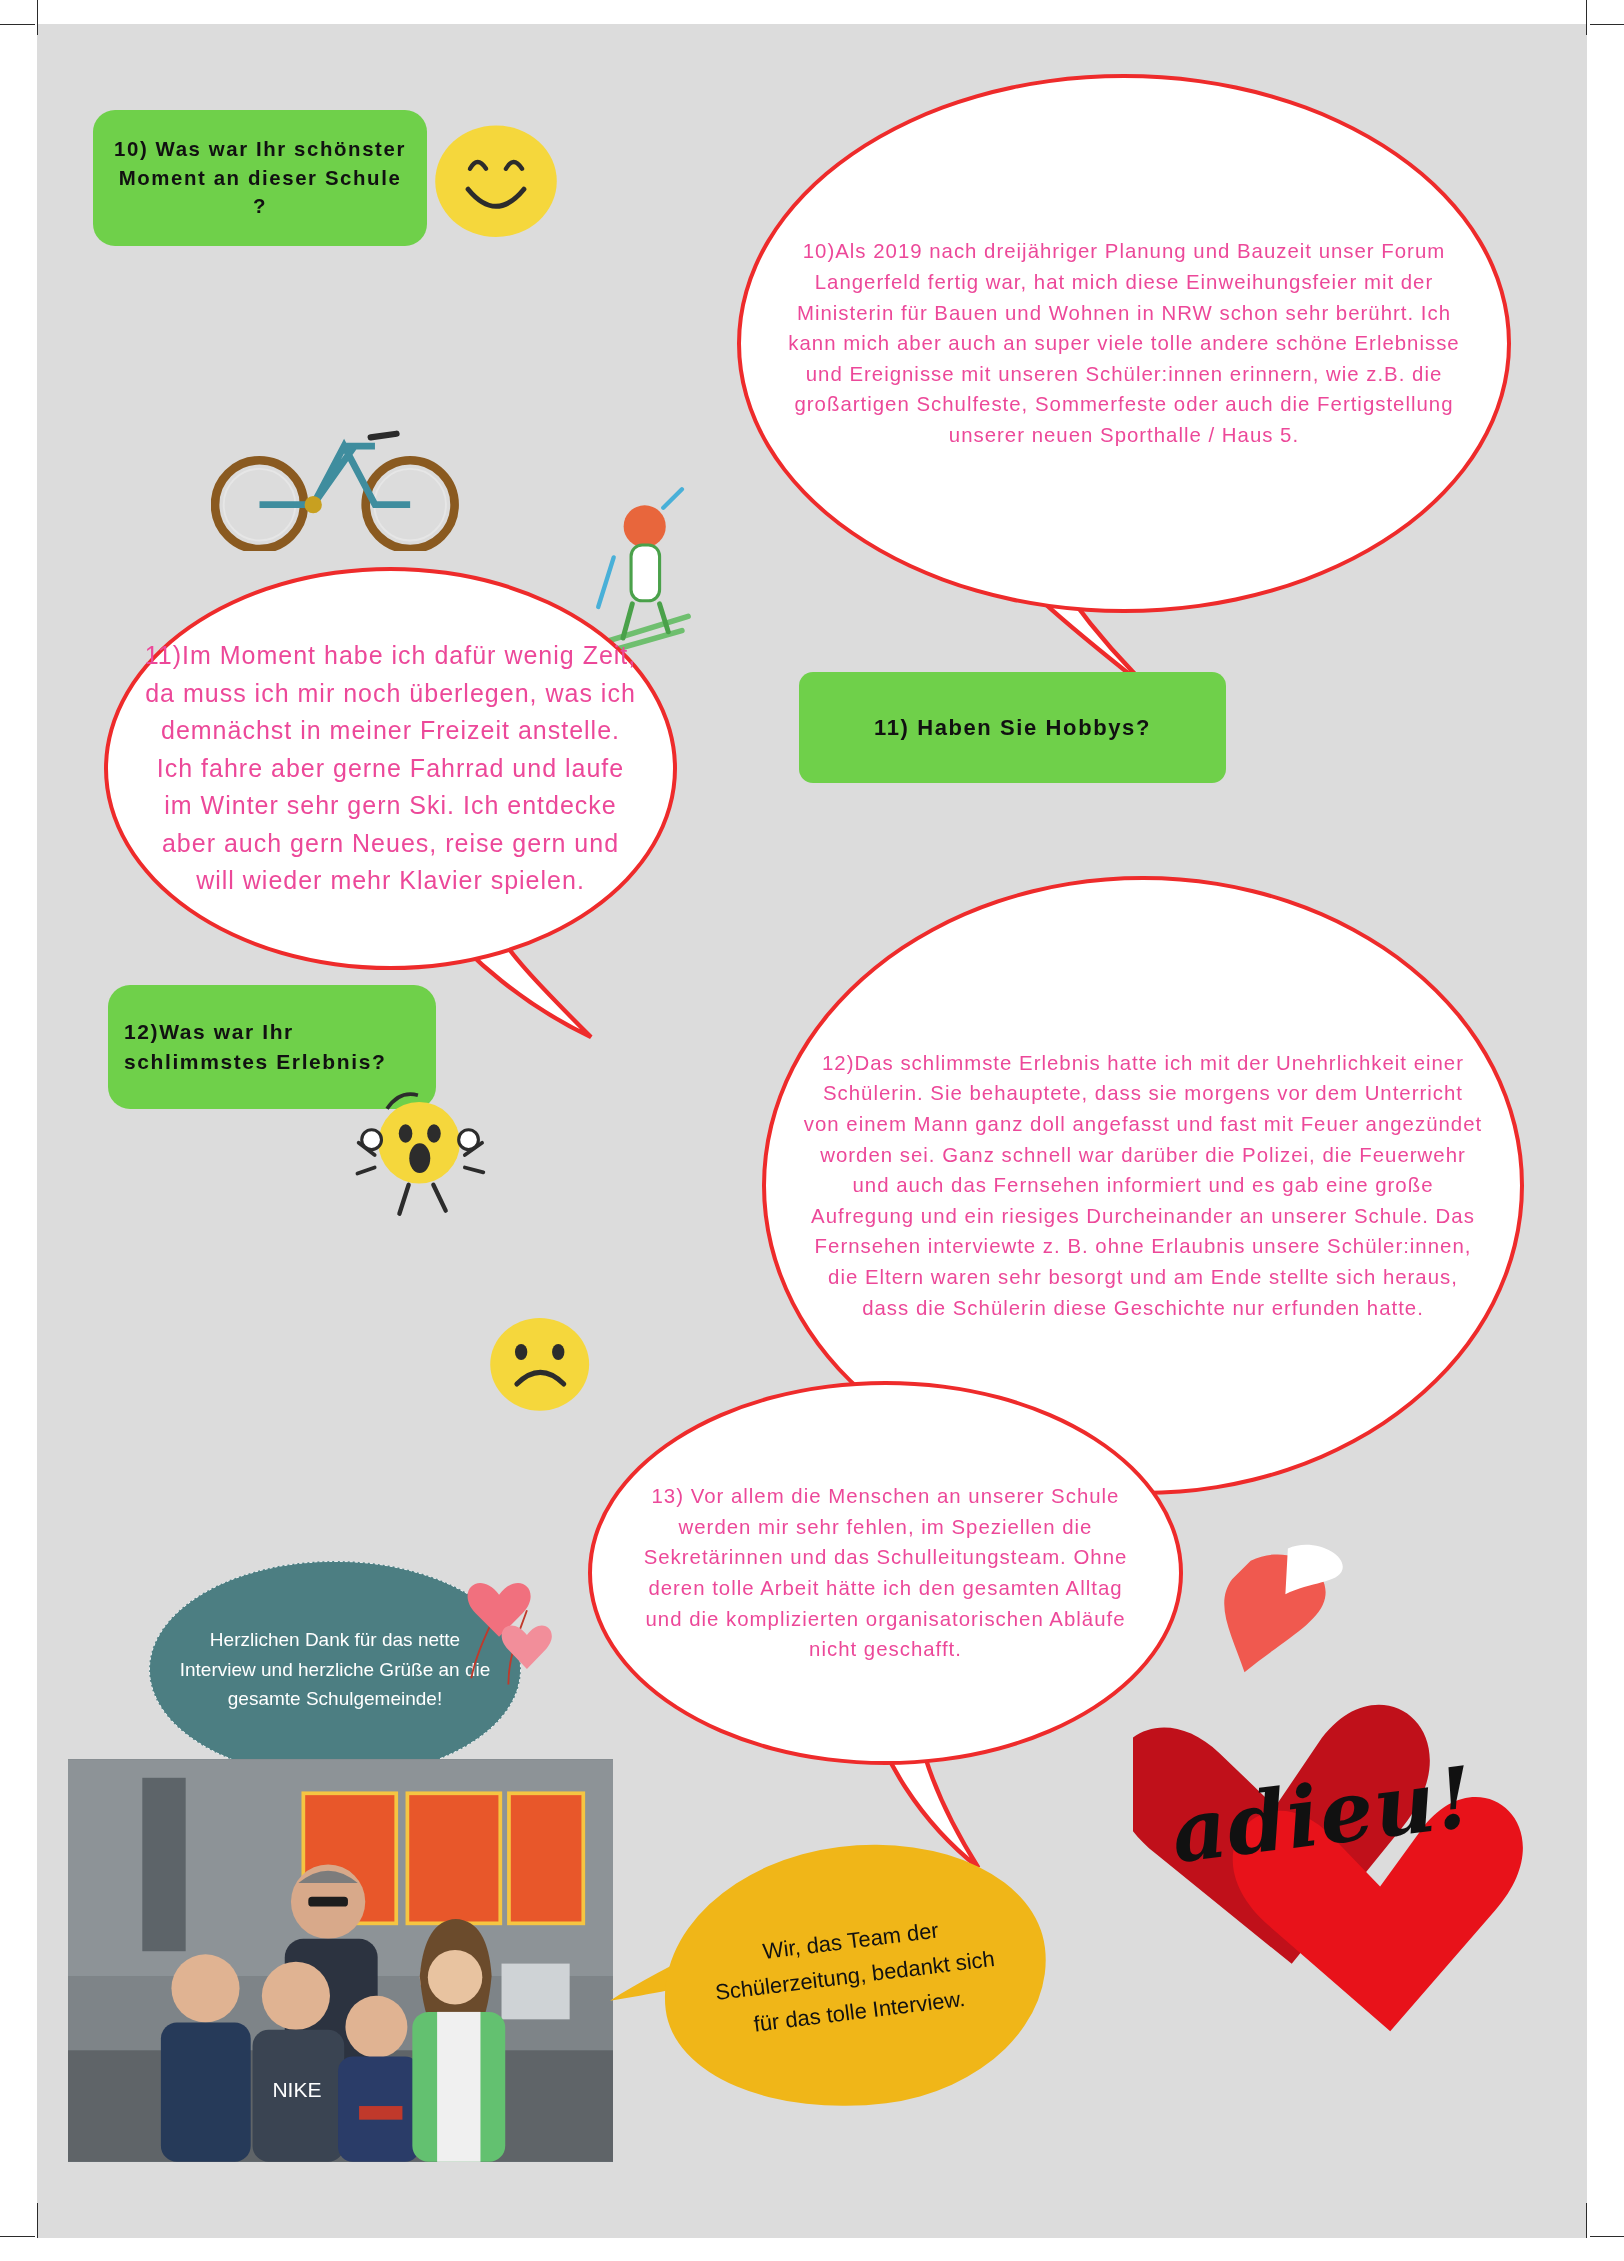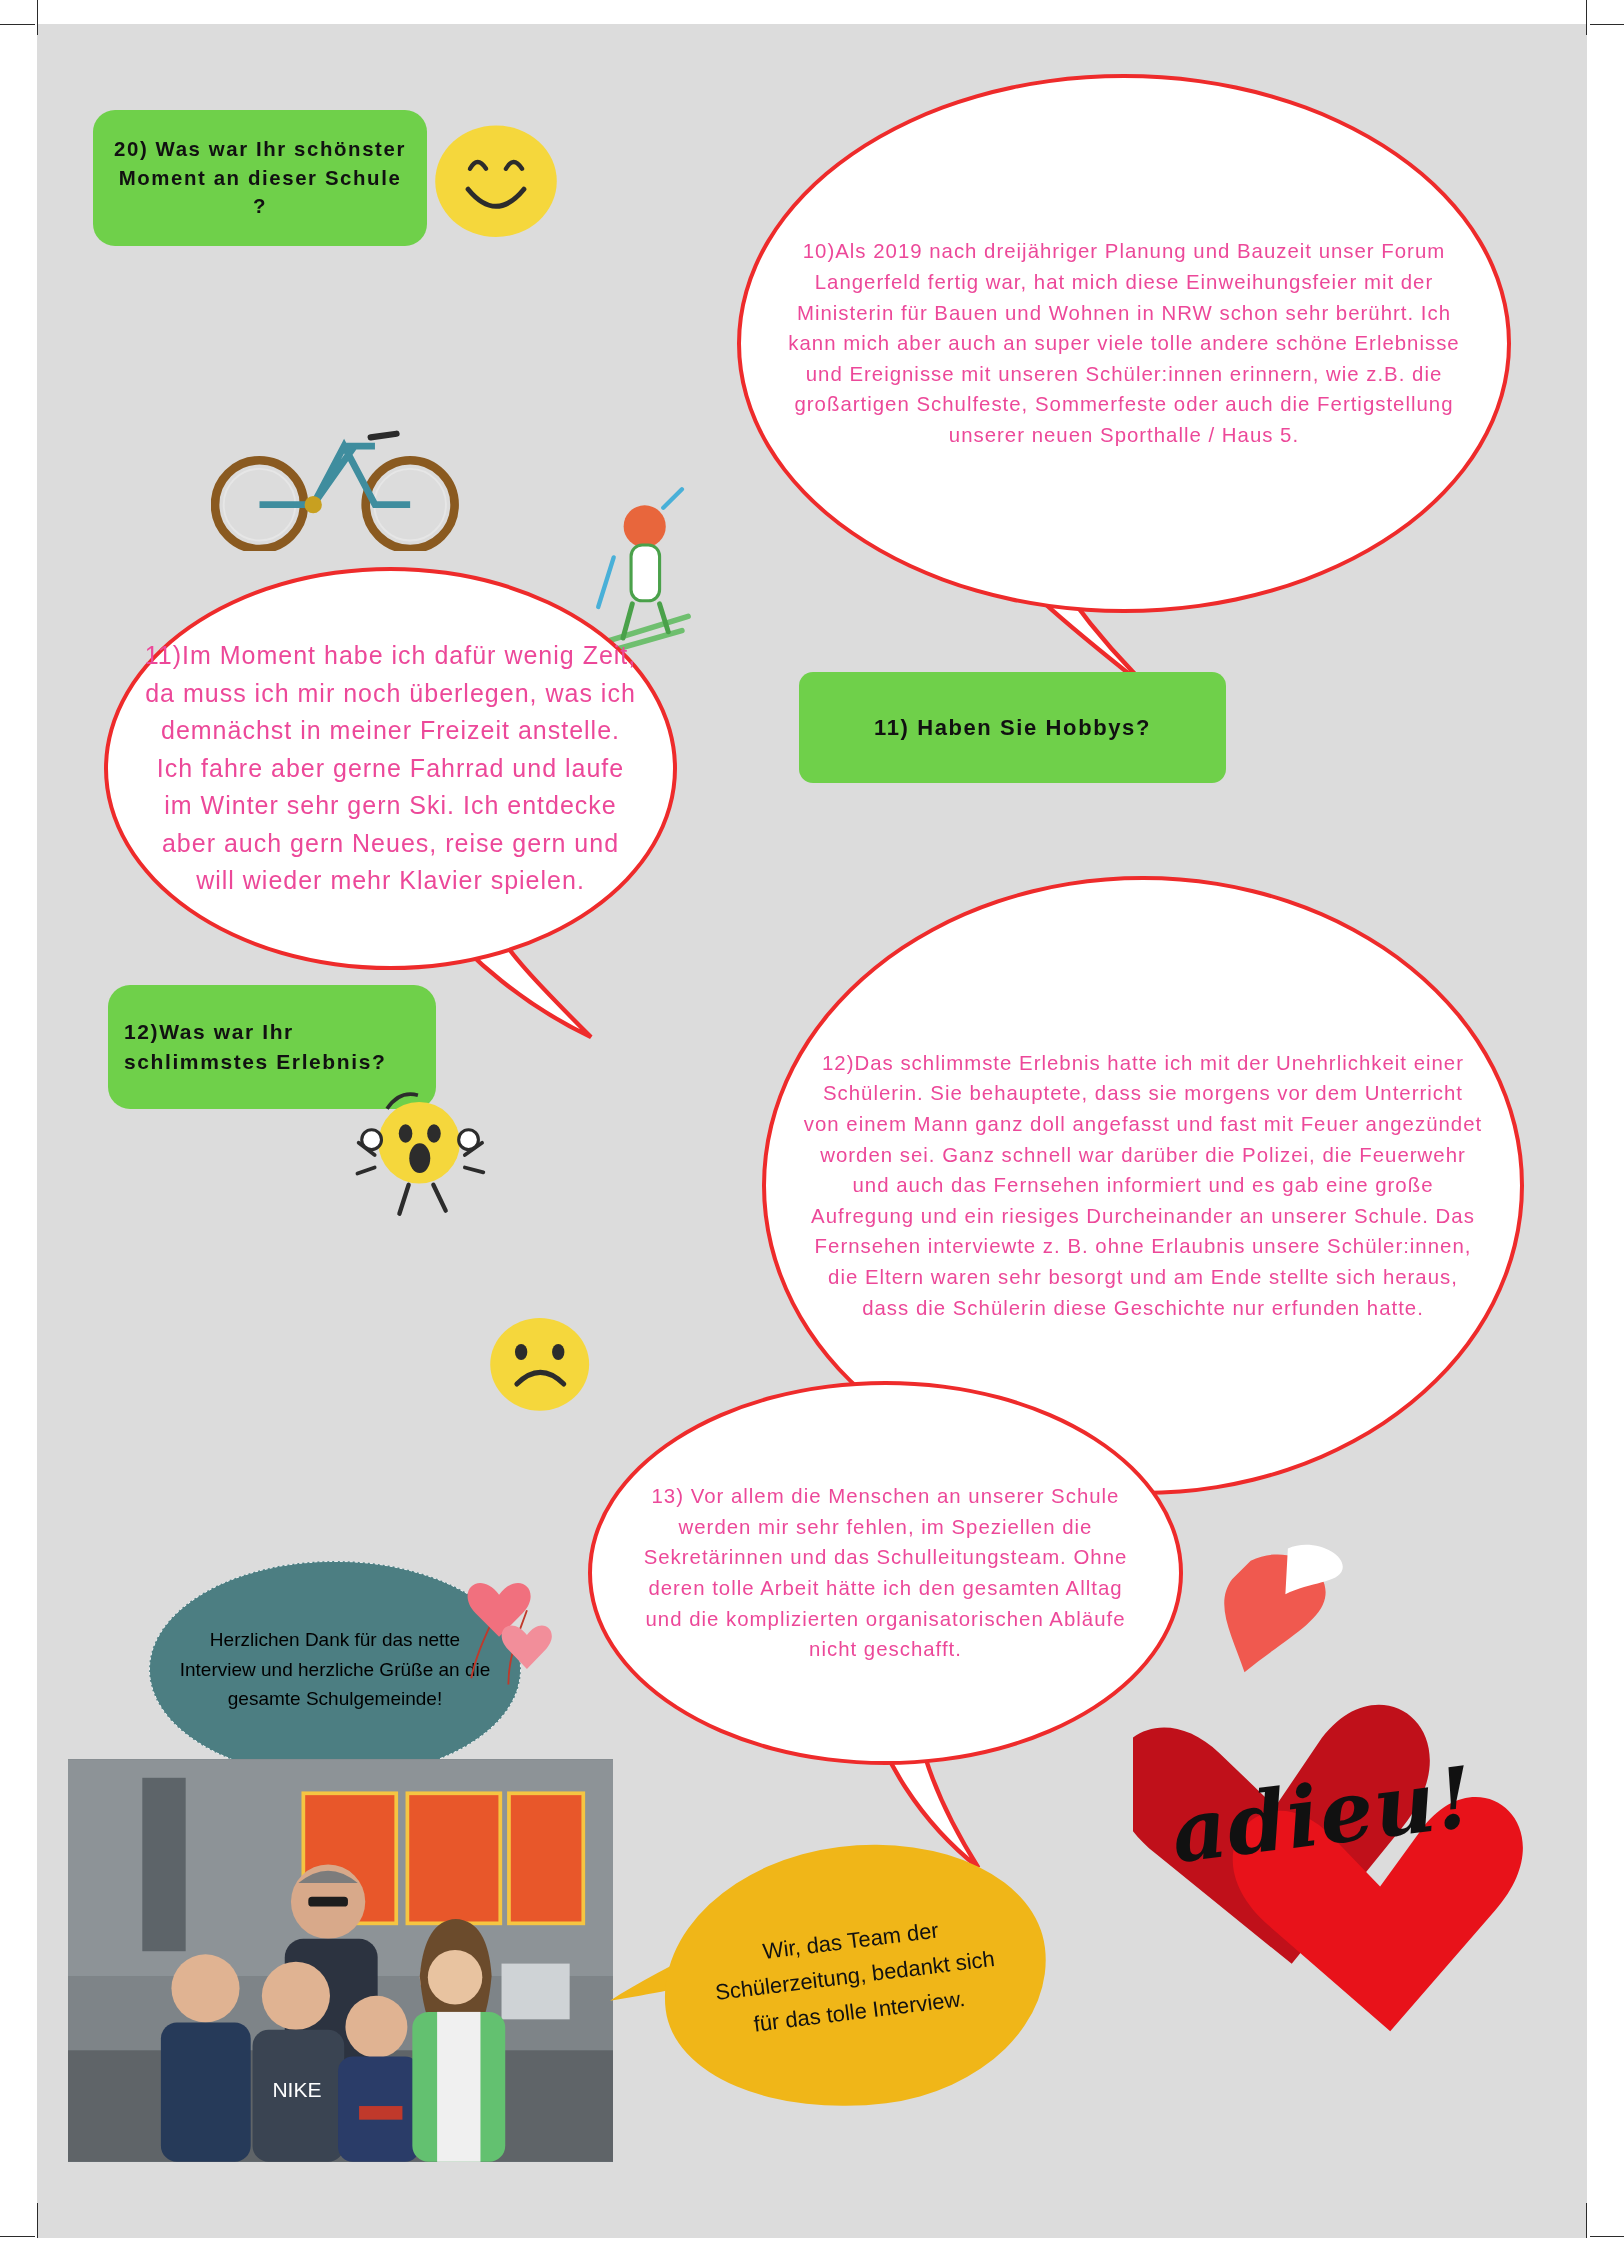--- a/index.html
+++ b/index.html
@@ -74,21 +74,21 @@
   }
   .abubble .txt { padding: 0 36px; width: 100%; }
 
   .atail-svg { position: absolute; }
 
   
   .teal-bubble {
     background: #4c7e82;
     border: 1.9px dashed #e9eef0;
     border-radius: 50%;
-    color: #000000;
+    color: #ffffff;
     text-align: center;
     display: flex;
     align-items: center;
     justify-content: center;
     line-height: 1.55;
     box-sizing: border-box;
   }
 
   
   .yellow-bubble {
@@ -129,21 +129,21 @@
   <div class="crop v" style="left:37px;  top:0px;"></div>
   <div class="crop h" style="left:0px;   top:23.5px;"></div>
   <div class="crop v" style="left:1586px;top:0px;"></div>
   <div class="crop h" style="left:1590px;top:23.5px;"></div>
   <div class="crop v" style="left:37px;  top:2203px;"></div>
   <div class="crop h" style="left:0px;   top:2236px;"></div>
   <div class="crop v" style="left:1586px;top:2203px;"></div>
   <div class="crop h" style="left:1590px;top:2236px;"></div>
 
   <div class="bubble qbubble" style="left:93px; top:110px; width:334px; height:136px; font-size:20.4px;">
-    <span>20) Was war Ihr schönster Moment an dieser Schule ?</span>
+    <span>10) Was war Ihr schönster Moment an dieser Schule ?</span>
   </div>
   <svg class="qtail" width="87" height="124" style="left:127px; top:243px;">
     <polygon points="0,0 120,0 28,190" fill="#6fd04a"></polygon>
   </svg>
 
   <svg style="position:absolute; left:434px; top:124px;" width="124" height="115" viewBox="0 0 200 185">
     <ellipse cx="100" cy="92" rx="98" ry="90" fill="#f5d73c"></ellipse>
     <path d="M58 72 q12 -22 26 0" stroke="#2c2c2c" stroke-width="7" fill="none" stroke-linecap="round"></path>
     <path d="M116 72 q12 -22 26 0" stroke="#2c2c2c" stroke-width="7" fill="none" stroke-linecap="round"></path>
     <path d="M55 105 q45 55 90 0" stroke="#2c2c2c" stroke-width="8" fill="none" stroke-linecap="round"></path>

